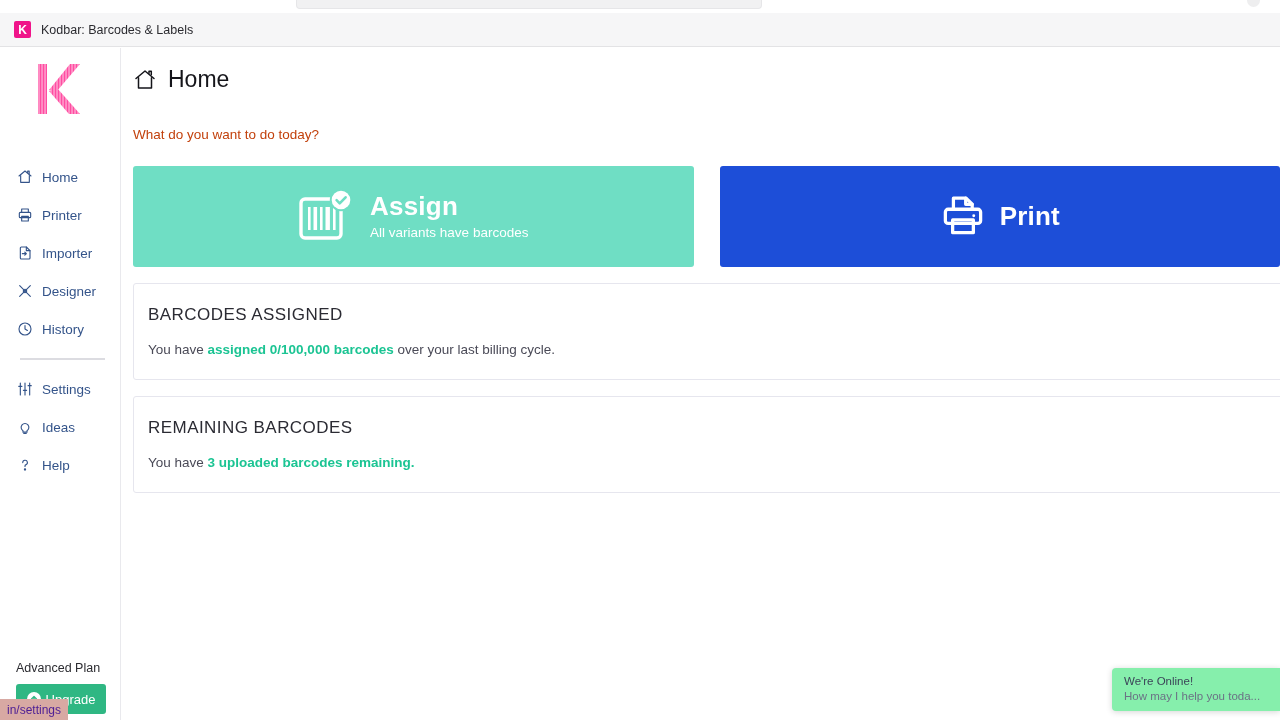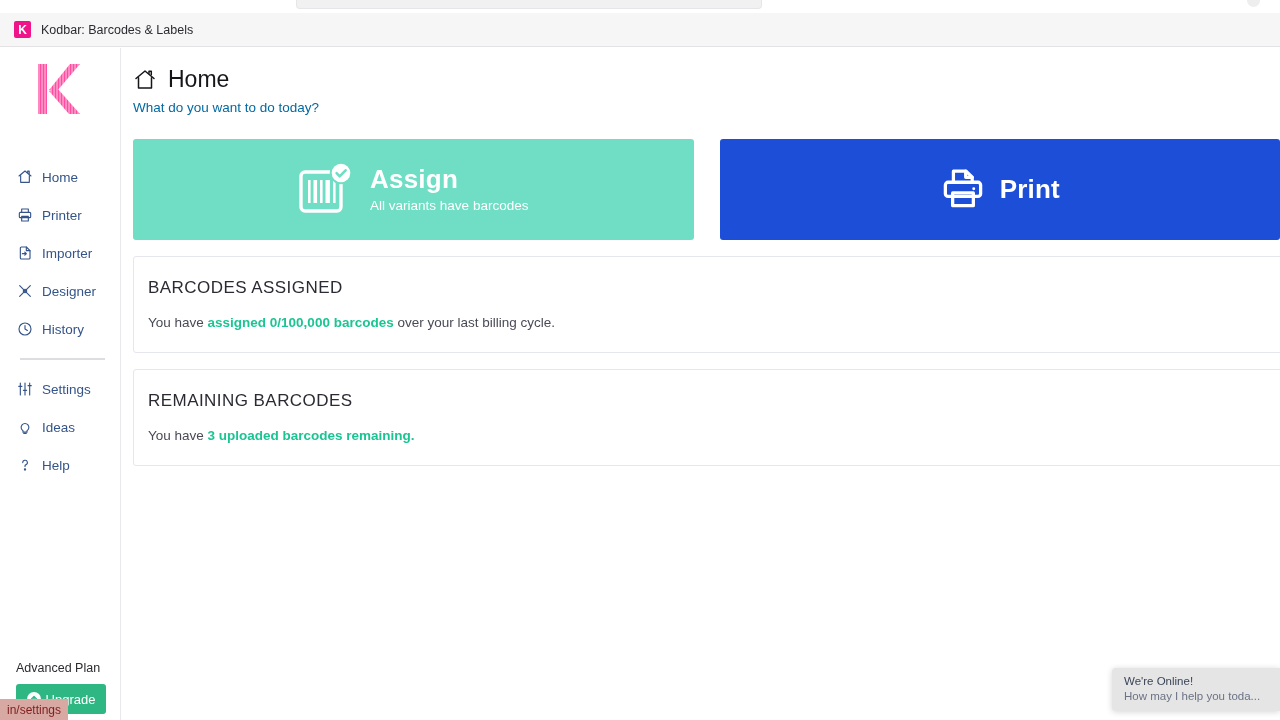--- a/index.html
+++ b/index.html
@@ -111,22 +111,22 @@
     background: #ffffff;
     overflow: hidden;
   }
   .page-head {
     display: flex; align-items: center;
     padding: 18px 0 0 12px;
   }
   .page-head .home-ico { width: 24px; height: 24px; margin-right: 11px; }
   .page-title { font-size: 23px; color: #15151a; font-weight: normal; }
   .page-sub {
-    padding-left: 12px; margin-top: 7px;
-    font-size: 13.5px; color: #0369a1;
+    padding-left: 12px; margin-top: 34px;
+    font-size: 13.5px; color: #c2410c;
   }
 
   
   .action-row {
     display: flex; gap: 26px;
     padding-left: 12px; margin-top: 24px;
   }
   .action-card {
     height: 101px; border-radius: 3px;
     display: flex; align-items: center; justify-content: center;
@@ -169,34 +169,34 @@
   }
   .info-body {
     margin-top: 17px; font-size: 13.5px; color: #4a4a57;
   }
   .info-body .hl { color: #1bc493; font-weight: bold; }
 
   
   .chat-widget {
     position: absolute; bottom: 9px; right: 0;
     width: 168px; height: 43px;
-    background: #e5e5e5;
+    background: #86efac;
     border-radius: 4px 0 0 4px;
     box-shadow: 0 1px 6px rgba(0,0,0,.17);
     padding: 7px 0 0 12px;
   }
   .chat-l1 { font-size: 11.5px; color: #3b4558; }
   .chat-l2 { font-size: 11.5px; color: #6b7385; margin-top: 3px; }
 
   
   .statusbar {
     position: absolute; bottom: 0; left: 0;
     height: 21px; padding: 0 7px;
     background: #d8a9a3;
-    color: #7f1d1d; font-size: 12px;
+    color: #4c1d95; font-size: 12px;
     display: flex; align-items: center;
   }
 </style>
 </head>
 <body>
 
 <div class="browser-sliver">
   <div class="browser-urlbar"></div>
   <div class="browser-avatar"></div>
 </div>

